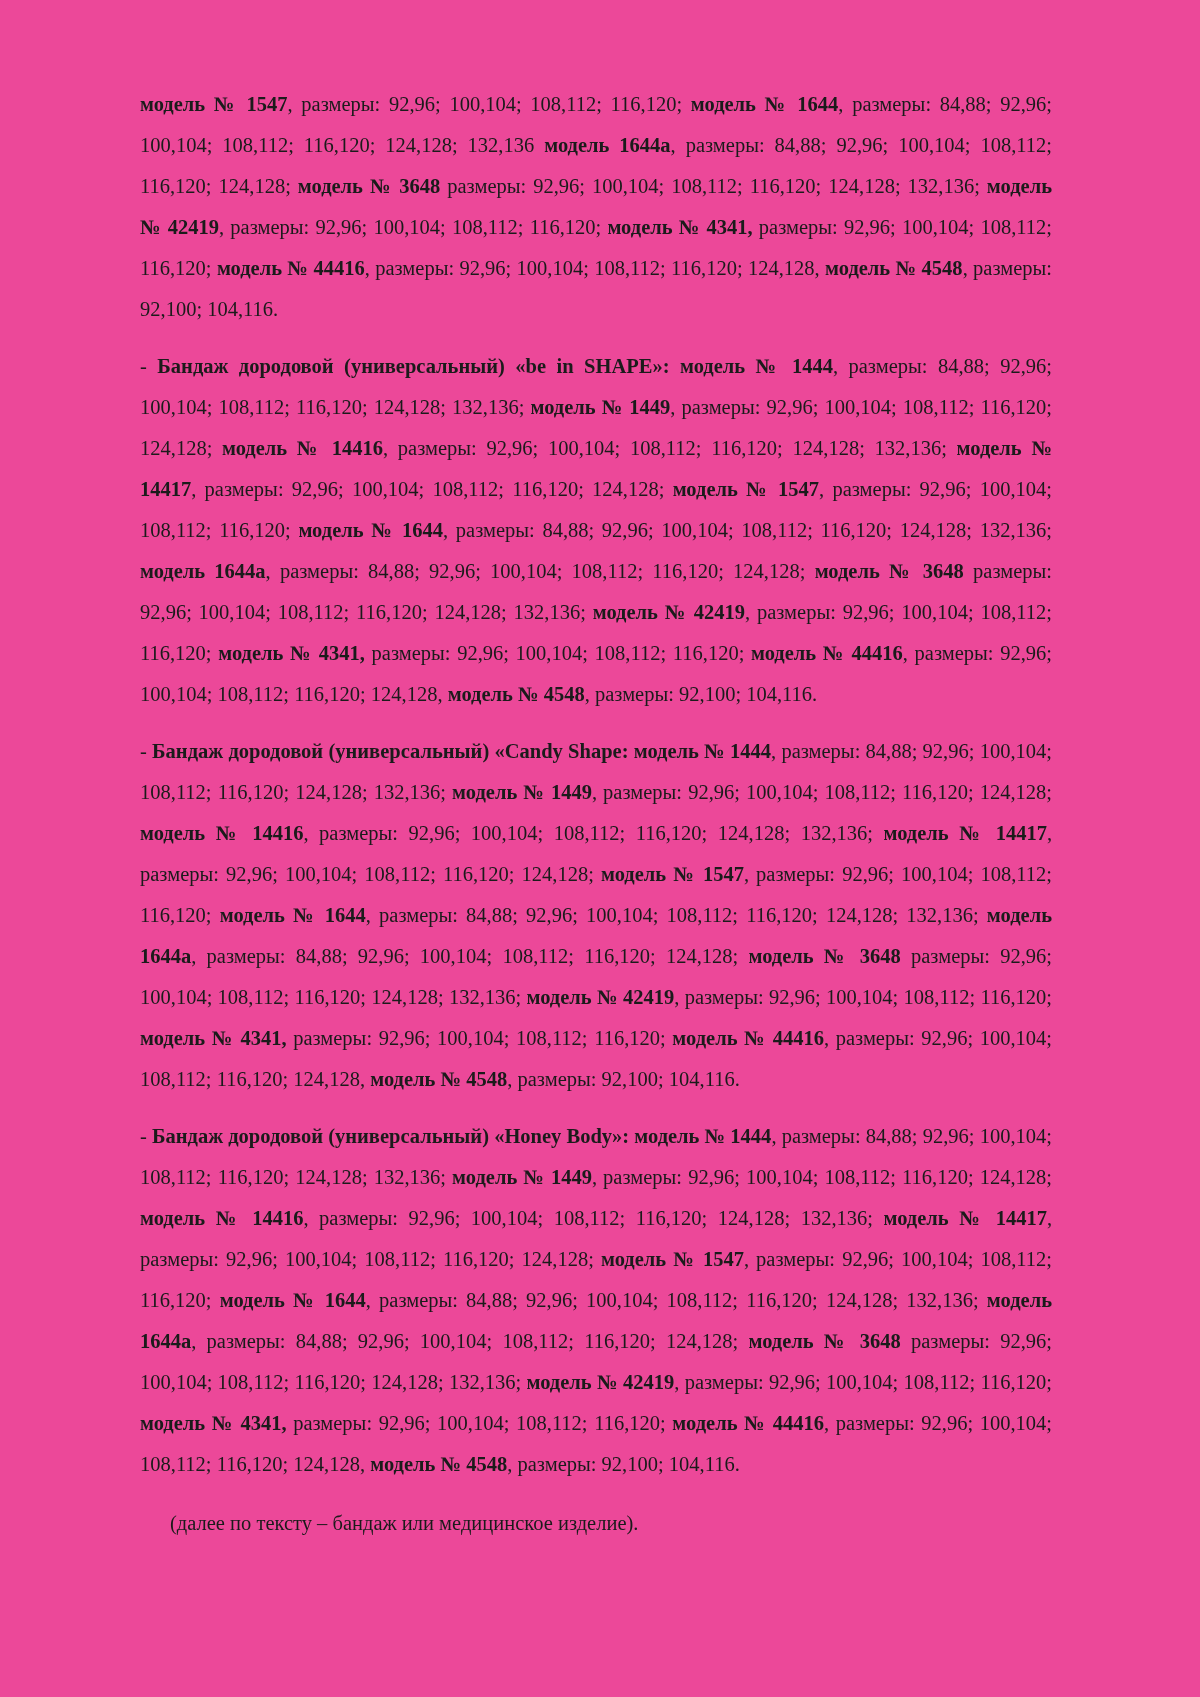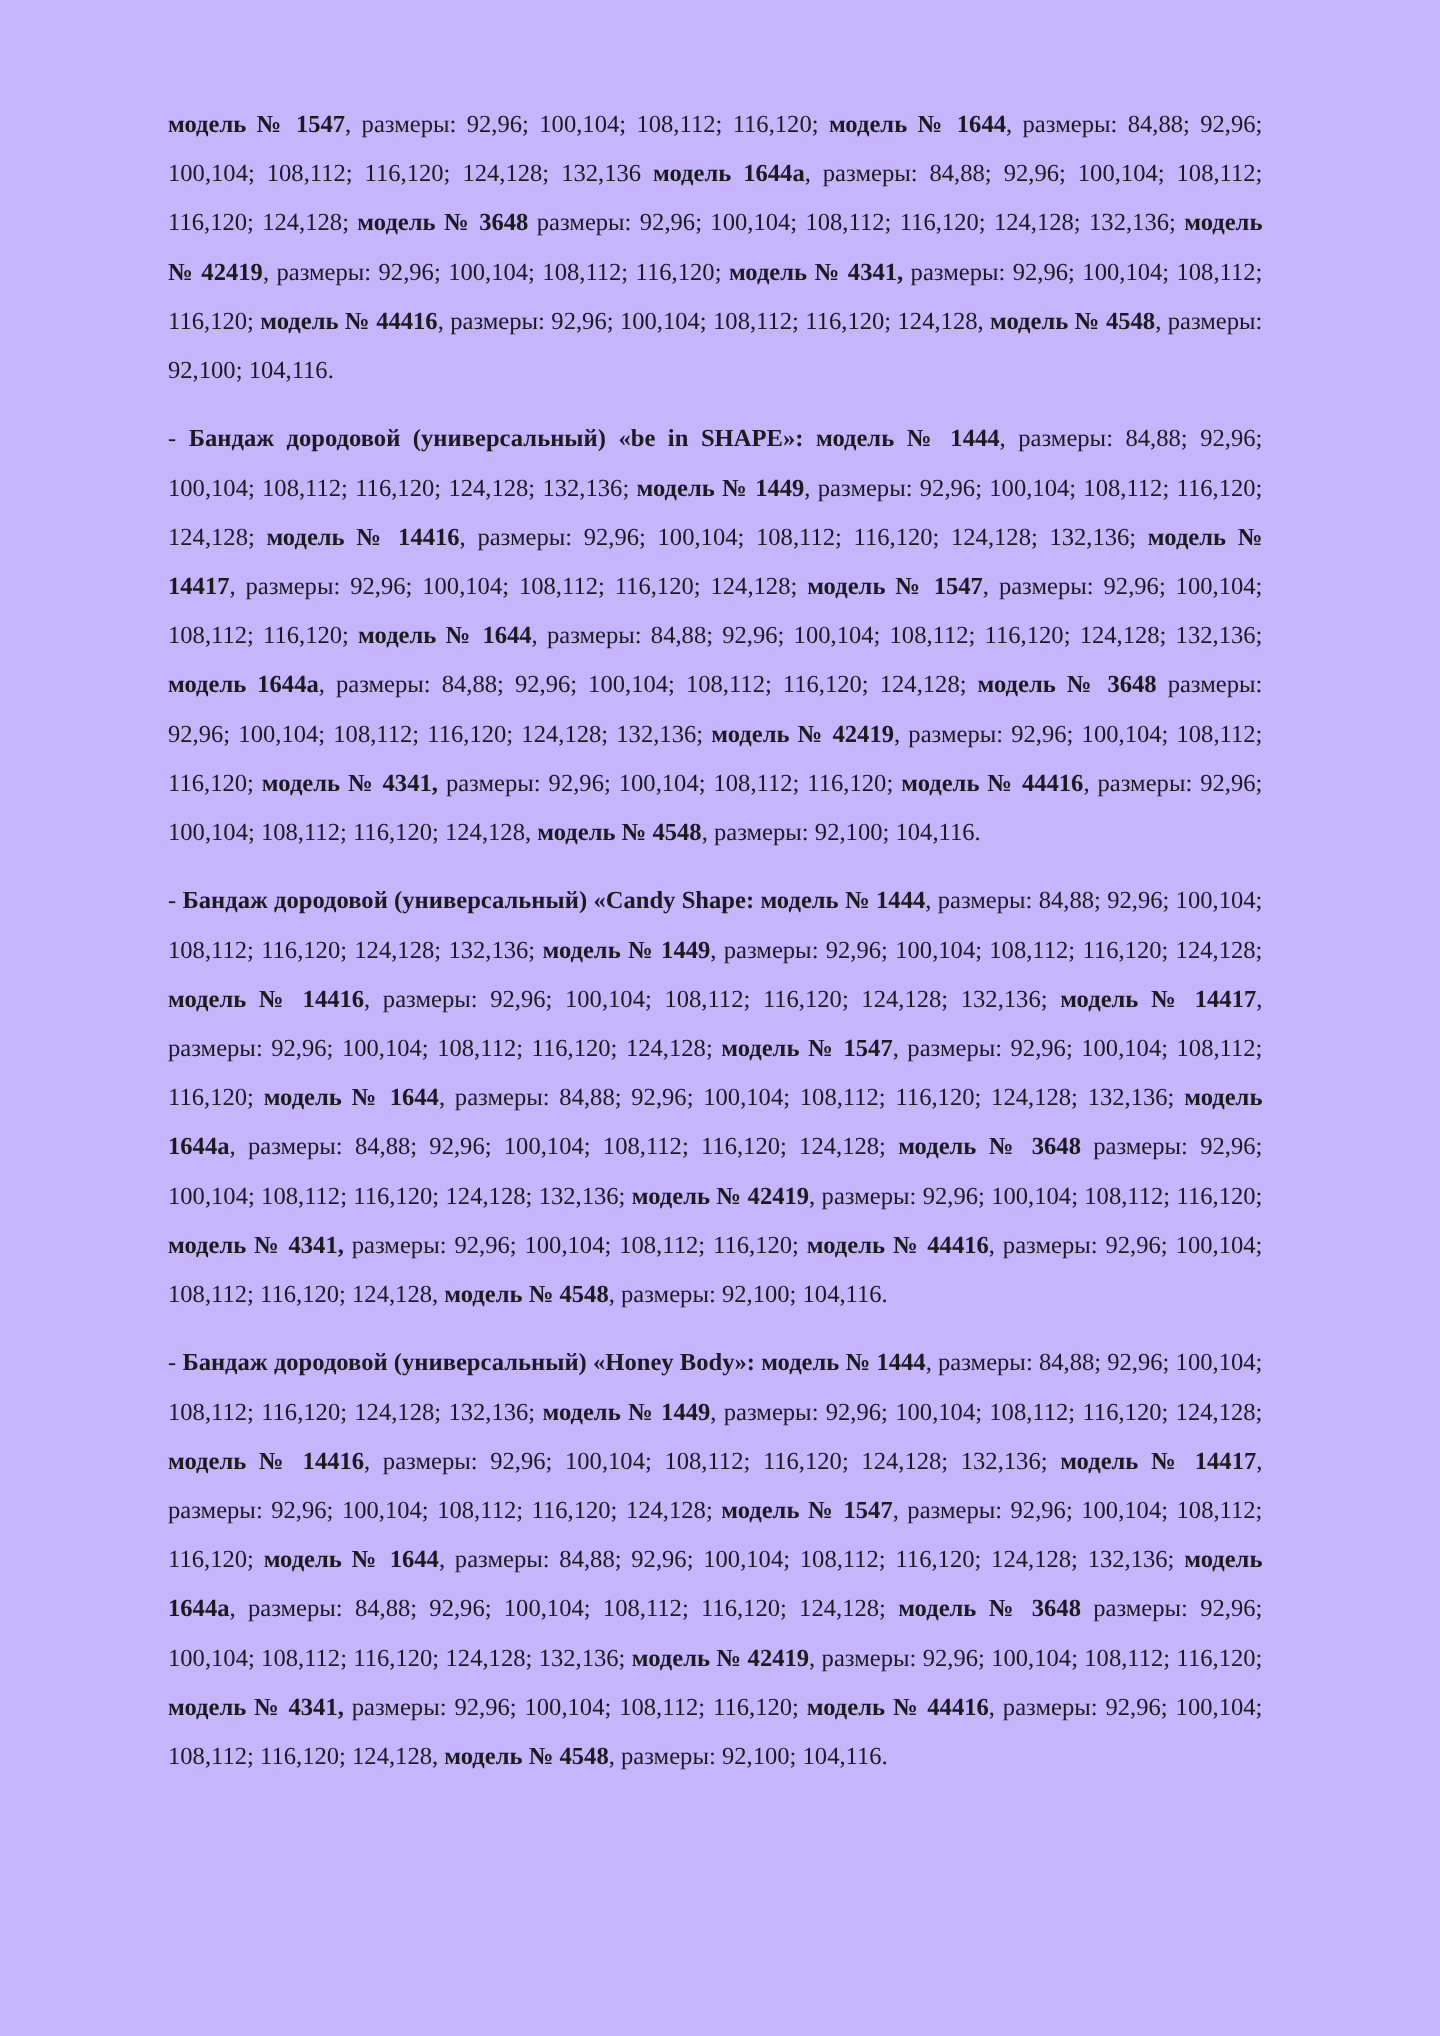--- a/index.html
+++ b/index.html
@@ -12,21 +12,21 @@
     height: 1697px;
     font-family: "Liberation Serif", serif;
     color: #1b1b1b;
   }
   .page {
     position: relative;
     width: 1200px;
     height: 1697px;
     box-sizing: border-box;
     padding: 84px 148px 40px 140px;
-    background: #c4b5fd;
+    background: #ec4899;
   }
   .doc-body {
     font-size: 20.5px;
     line-height: 41px;
     text-align: justify;
     text-justify: inter-word;
     hyphens: none;
   }
   .para {
     margin: 0;
@@ -51,14 +51,15 @@
 <body>
 
 <div class="page">
   <div class="doc-body">
     <div id="paragraphs">
         <p class="para cont"><span class="b">модель № 1547</span><span>, размеры: 92,96; 100,104; 108,112; 116,120; </span><span class="b">модель № 1644</span><span>, размеры: 84,88; 92,96; 100,104; 108,112; 116,120; 124,128;  132,136 </span><span class="b">модель 1644а</span><span>, размеры: 84,88; 92,96; 100,104; 108,112; 116,120; 124,128; </span><span class="b">модель № 3648</span><span> размеры: 92,96; 100,104; 108,112; 116,120; 124,128; 132,136; </span><span class="b">модель № 42419</span><span>, размеры: 92,96; 100,104; 108,112; 116,120; </span><span class="b">модель № 4341,</span><span> размеры: 92,96; 100,104; 108,112; 116,120;  </span><span class="b">модель № 44416</span><span>, размеры: 92,96; 100,104; 108,112; 116,120; 124,128, </span><span class="b">модель № 4548</span><span>, размеры: 92,100; 104,116.</span></p>
         <p class="para"><span>- </span><span class="b">Бандаж дородовой  (универсальный)  «be in SHAPE»: модель № 1444</span><span>,  размеры:  84,88; 92,96; 100,104; 108,112; 116,120; 124,128; 132,136; </span><span class="b">модель № 1449</span><span>, размеры: 92,96; 100,104; 108,112; 116,120; 124,128; </span><span class="b">модель № 14416</span><span>, размеры:  92,96; 100,104; 108,112; 116,120; 124,128; 132,136;   </span><span class="b">модель № 14417</span><span>, размеры: 92,96; 100,104; 108,112; 116,120; 124,128; </span><span class="b">модель № 1547</span><span>, размеры: 92,96; 100,104; 108,112; 116,120; </span><span class="b">модель № 1644</span><span>, размеры: 84,88; 92,96; 100,104; 108,112; 116,120; 124,128;  132,136; </span><span class="b">модель 1644а</span><span>, размеры: 84,88; 92,96; 100,104; 108,112; 116,120; 124,128; </span><span class="b">модель № 3648</span><span> размеры: 92,96; 100,104; 108,112; 116,120; 124,128; 132,136; </span><span class="b">модель № 42419</span><span>, размеры: 92,96; 100,104; 108,112; 116,120; </span><span class="b">модель № 4341,</span><span> размеры: 92,96; 100,104; 108,112; 116,120;  </span><span class="b">модель № 44416</span><span>, размеры: 92,96; 100,104; 108,112; 116,120; 124,128, </span><span class="b">модель № 4548</span><span>, размеры: 92,100; 104,116.</span></p>
         <p class="para"><span>-  </span><span class="b">Бандаж дородовой  (универсальный) «Candy Shape:  модель № 1444</span><span>,  размеры:  84,88; 92,96; 100,104; 108,112; 116,120; 124,128; 132,136; </span><span class="b">модель № 1449</span><span>, размеры: 92,96; 100,104; 108,112; 116,120; 124,128; </span><span class="b">модель № 14416</span><span>, размеры:  92,96; 100,104; 108,112; 116,120; 124,128; 132,136;   </span><span class="b">модель № 14417</span><span>, размеры: 92,96; 100,104; 108,112; 116,120; 124,128; </span><span class="b">модель № 1547</span><span>, размеры: 92,96; 100,104; 108,112; 116,120; </span><span class="b">модель № 1644</span><span>, размеры: 84,88; 92,96; 100,104; 108,112; 116,120; 124,128;  132,136; </span><span class="b">модель 1644а</span><span>, размеры: 84,88; 92,96; 100,104; 108,112; 116,120; 124,128; </span><span class="b">модель № 3648</span><span> размеры: 92,96; 100,104; 108,112; 116,120; 124,128; 132,136; </span><span class="b">модель № 42419</span><span>, размеры: 92,96; 100,104; 108,112; 116,120; </span><span class="b">модель № 4341,</span><span> размеры: 92,96; 100,104; 108,112; 116,120;  </span><span class="b">модель № 44416</span><span>, размеры: 92,96; 100,104; 108,112; 116,120; 124,128, </span><span class="b">модель № 4548</span><span>, размеры: 92,100; 104,116.</span></p>
         <p class="para"><span>- </span><span class="b">Бандаж дородовой  (универсальный)  «Honey Body»:  модель № 1444</span><span>,  размеры:  84,88; 92,96; 100,104; 108,112; 116,120; 124,128; 132,136; </span><span class="b">модель № 1449</span><span>, размеры: 92,96; 100,104; 108,112; 116,120; 124,128; </span><span class="b">модель № 14416</span><span>, размеры:  92,96; 100,104; 108,112; 116,120; 124,128; 132,136;   </span><span class="b">модель № 14417</span><span>, размеры: 92,96; 100,104; 108,112; 116,120; 124,128; </span><span class="b">модель № 1547</span><span>, размеры: 92,96; 100,104; 108,112; 116,120; </span><span class="b">модель № 1644</span><span>, размеры: 84,88; 92,96; 100,104; 108,112; 116,120; 124,128;  132,136; </span><span class="b">модель 1644а</span><span>, размеры: 84,88; 92,96; 100,104; 108,112; 116,120; 124,128; </span><span class="b">модель № 3648</span><span> размеры: 92,96; 100,104; 108,112; 116,120; 124,128; 132,136; </span><span class="b">модель № 42419</span><span>, размеры: 92,96; 100,104; 108,112; 116,120; </span><span class="b">модель № 4341,</span><span> размеры: 92,96; 100,104; 108,112; 116,120;  </span><span class="b">модель № 44416</span><span>, размеры: 92,96; 100,104; 108,112; 116,120; 124,128, </span><span class="b">модель № 4548</span><span>, размеры: 92,100; 104,116.</span></p>
       </div>
+    <p class="para tail">(далее по тексту – бандаж или медицинское изделие).</p>
   </div>
 </div>
 
 </body></html>

